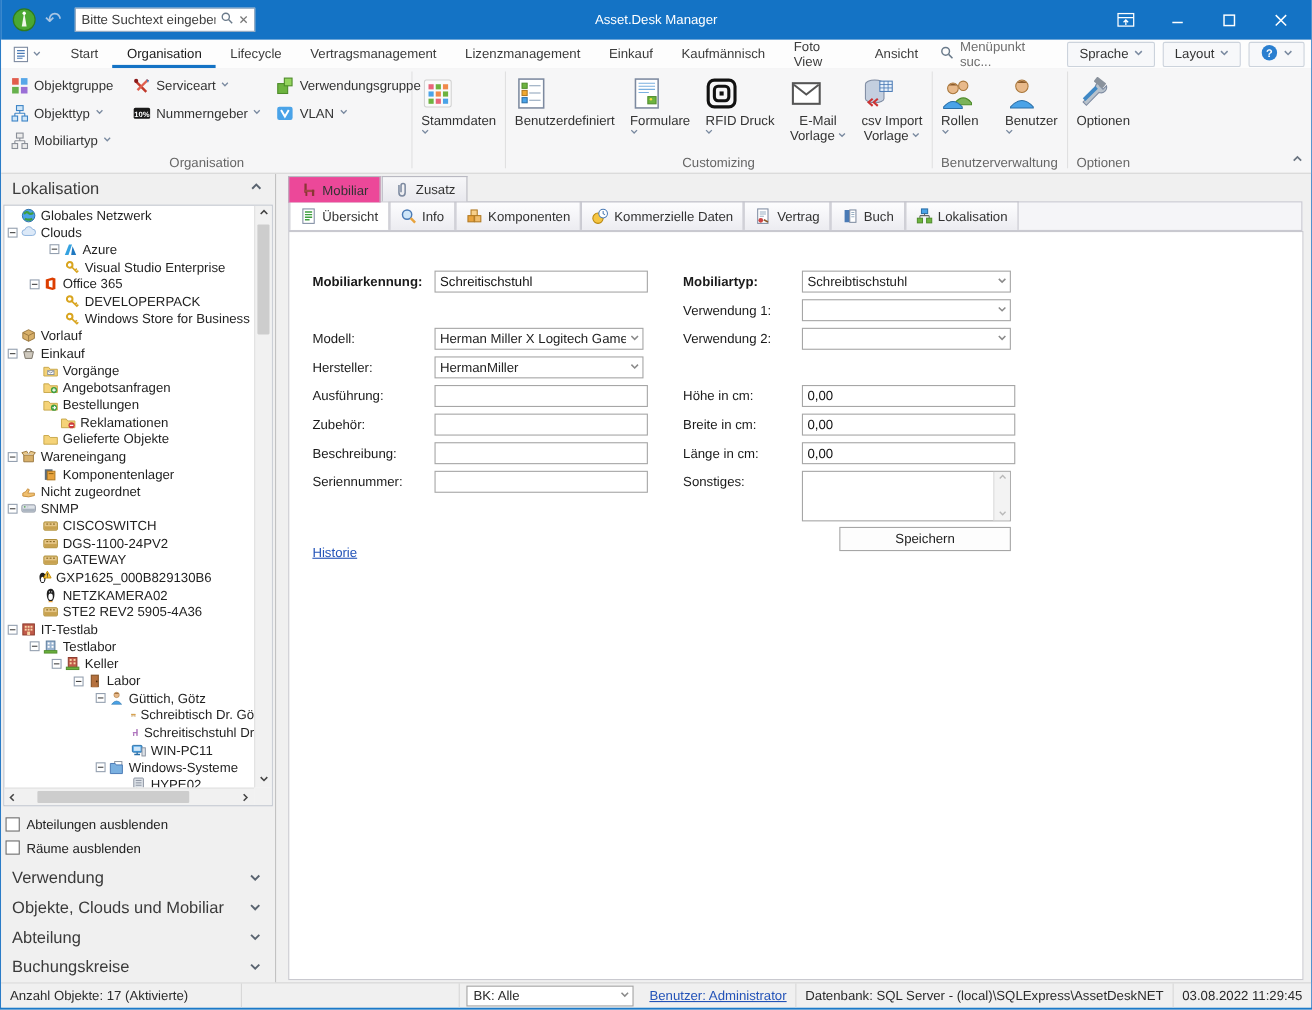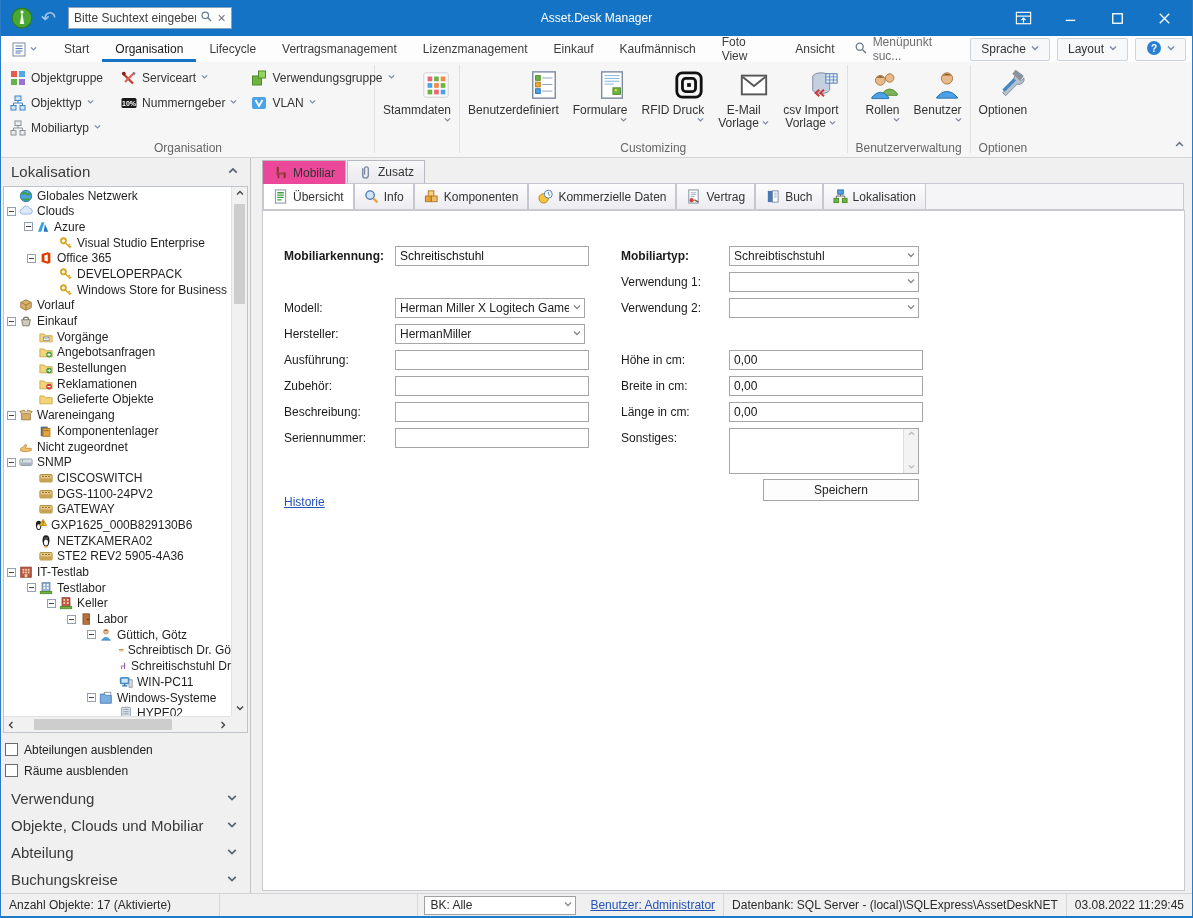--- a/index.html
+++ b/index.html
@@ -31,21 +31,21 @@
 
 
 .ribbon { height:96px; background:#f6f6f7; border-bottom:1px solid #d5d5d5; display:flex; position:relative; padding:2px 0 0 2px; }
 .rgroup { position:relative; height:92px; padding-bottom:15px; }
 .glabel { position:absolute; bottom:1px; left:0; right:0; text-align:center; color:#666; font-size:12px; white-space:nowrap; }
 .rsep { width:1px; background:#e0e0e1; height:88px; margin:1px 1px 0; flex:0 0 auto; }
 .sgrid { display:flex; }
 .scol { display:flex; flex-direction:column; padding-top:1px; }
 .sbtn { display:flex; align-items:center; gap:5px; height:25px; padding:0 7px; color:#333; white-space:nowrap; }
 .colsep { width:1px; background:#e4e4e5; margin:2px 2px 0; height:76px; }
-.bbtn { display:flex; flex-direction:column; align-items:flex-end; padding:5px 7px 0; color:#333; min-width:58px; }
+.bbtn { display:flex; flex-direction:column; align-items:flex-start; padding:5px 7px 0; color:#333; min-width:58px; }
 .bbtn .bic { height:32px; display:flex; align-items:center; }
 .bbtn .blbl { margin-top:3px; text-align:center; line-height:13px; white-space:nowrap; }
 .rib-collapse { position:absolute; right:8px; bottom:4px; }
 
 
 .bodyrow { display:flex; height:735px; }
 .sidebar { width:250px; flex:0 0 auto; background:#f0f0f0; border-right:1px solid #c2c2c2; display:flex; flex-direction:column; }
 .side-header { height:28px; display:flex; align-items:center; padding:0 12px 0 10px; font-size:15px; color:#3a3a3a; }
 .side-header .sp { flex:1; }
 .tree-box { margin:0 2px; background:#fff; border:1px solid #bfc4cc; height:553px; position:relative; overflow:hidden; }
@@ -463,21 +463,21 @@
               </svg>
               <span class="lbl">Globales Netzwerk</span>
             </div>
             <div class="trow" style="padding-left: 3px;">
               <span class="exp"></span>
               <svg width="14" height="14" viewBox="0 0 16 16">
                 <path d="M4.2 11.5a3 3 0 010-6 4.1 4.1 0 017.8-.6 3.1 3.1 0 01-.2 6.6z" fill="#dce9f8" stroke="#8fb3dd"></path>
               </svg>
               <span class="lbl">Clouds</span>
             </div>
-            <div class="trow" style="padding-left: 20px;">
+            <div class="trow" style="padding-left: 41px;">
               <span class="exp"></span>
               <svg width="14" height="14" viewBox="0 0 16 16">
                 <path d="M6.5 2.5h3.2L6 13.5H2.2z" fill="#35a2e0"></path>
                 <path d="M10.2 4.5 14 13.5H8.8z" fill="#1f78c0"></path>
               </svg>
               <span class="lbl">Azure</span>
             </div>
             <div class="trow" style="padding-left: 43px;">
               <span class="expsp"></span>
               <svg width="14" height="14" viewBox="0 0 16 16">
@@ -546,21 +546,21 @@
             </div>
             <div class="trow" style="padding-left: 23px;">
               <span class="expsp"></span>
               <svg width="14" height="14" viewBox="0 0 16 16">
                 <path d="M1 4.5h5l1.5 2H15v7H1z" fill="#f5d378" stroke="#c8a84b"></path>
                 <circle cx="11.5" cy="11" r="3.2" fill="#3f9e3f"></circle>
                 <path d="M9.8 11h3M11.6 9.5l1.5 1.5-1.5 1.5" stroke="#fff" stroke-width="1.1" fill="none"></path>
               </svg>
               <span class="lbl">Bestellungen</span>
             </div>
-            <div class="trow" style="padding-left: 23px;">
+            <div class="trow" style="padding-left: 23px; margin-left: 16px;">
               <span class="expsp"></span>
               <svg width="14" height="14" viewBox="0 0 16 16">
                 <path d="M1 4.5h5l1.5 2H15v7H1z" fill="#f5d378" stroke="#c8a84b"></path>
                 <circle cx="11.5" cy="11" r="3.2" fill="#cc3b3b"></circle>
                 <path d="M9.7 11h3.6" stroke="#fff" stroke-width="1.3"></path>
               </svg>
               <span class="lbl">Reklamationen</span>
             </div>
             <div class="trow" style="padding-left: 23px;">
               <span class="expsp"></span>

